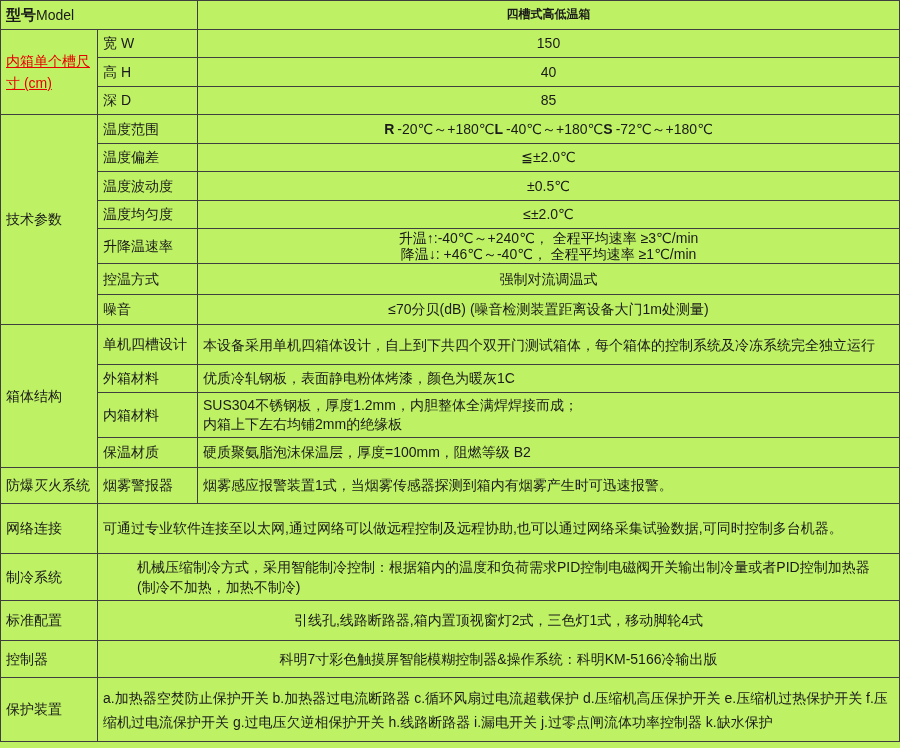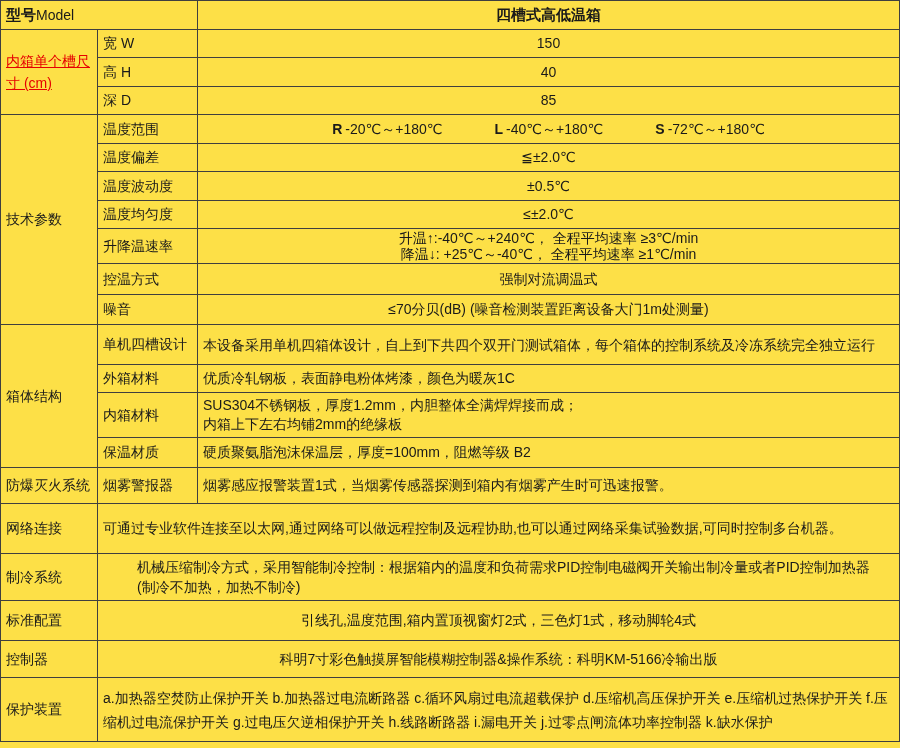--- a/index.html
+++ b/index.html
@@ -1,36 +1,36 @@
 <!DOCTYPE html>
 <html><head>
 <meta charset="utf-8">
 <style>
   html,body{margin:0;padding:0;background:#fff;}
   .sheet{
-    width:900px;height:748px;overflow:hidden;background:#fde047;
+    width:900px;height:748px;overflow:hidden;background:#bef264;
     font-family:"Liberation Sans","DejaVu Sans",sans-serif;
     color:#1a1a1a;
   }
   table.spec{
     border-collapse:collapse;table-layout:fixed;width:899px;margin:0;
   }
   td{
     border:1px solid #3f3f3f;
     font-size:14px;line-height:1.3;
     padding:1px 5px;vertical-align:middle;
     overflow:hidden;
   }
   .c{text-align:center;}
   .l{text-align:left;}
   .red{color:#e60000;line-height:1.6;text-decoration:underline;}
   .title-zh{font-weight:bold;font-size:15px;}
   .title-en{font-weight:normal;font-size:14px;}
-  .product{font-weight:bold;font-size:15px;}
-  .rangewrap{display:flex;justify-content:center;gap:52px;}
+  .product{font-weight:bold;font-size:12px;}
+  .rangewrap{display:flex;justify-content:center;}
   .rangewrap b{margin-right:3px;}
   .ramp div{line-height:16px;}
   .protect{line-height:24px;}
   .cool div{line-height:20px;margin-left:34px;}
   .inner2 div{line-height:19px;}
 </style>
 </head>
 <body>
 
 <div class="sheet">
@@ -81,21 +81,21 @@
     <td class="c">±0.5℃</td>
   </tr>
   <tr style="height:28px">
     <td class="l">温度均匀度</td>
     <td class="c">≤±2.0℃</td>
   </tr>
   <tr style="height:34px">
     <td class="l">升降温速率</td>
     <td class="c ramp">
       <div>升温↑:-40℃～+240℃， 全程平均速率 ≥3℃/min</div>
-      <div>降温↓: +25℃～-40℃， 全程平均速率 ≥1℃/min</div>
+      <div>降温↓: +46℃～-40℃， 全程平均速率 ≥1℃/min</div>
     </td>
   </tr>
   <tr style="height:31px">
     <td class="l">控温方式</td>
     <td class="c">强制对流调温式</td>
   </tr>
   <tr style="height:30px">
     <td class="l">噪音</td>
     <td class="c">≤70分贝(dB) (噪音检测装置距离设备大门1m处测量)</td>
   </tr>
@@ -135,21 +135,21 @@
   <tr style="height:47px">
     <td class="l">制冷系统</td>
     <td colspan="2" class="l cool">
       <div>机械压缩制冷方式，采用智能制冷控制：根据箱内的温度和负荷需求PID控制电磁阀开关输出制冷量或者PID控制加热器</div>
       <div>(制冷不加热，加热不制冷)</div>
     </td>
   </tr>
 
   <tr style="height:40px">
     <td class="l">标准配置</td>
-    <td colspan="2" class="c">引线孔,温度范围,箱内置顶视窗灯2式，三色灯1式，移动脚轮4式</td>
+    <td colspan="2" class="c">引线孔,线路断路器,箱内置顶视窗灯2式，三色灯1式，移动脚轮4式</td>
   </tr>
 
   <tr style="height:37px">
     <td class="l">控制器</td>
     <td colspan="2" class="c">科明7寸彩色触摸屏智能模糊控制器&amp;操作系统：科明KM-5166冷输出版</td>
   </tr>
 
   <tr style="height:64px">
     <td class="l">保护装置</td>
     <td colspan="2" class="l protect">a.加热器空焚防止保护开关 b.加热器过电流断路器 c.循环风扇过电流超载保护 d.压缩机高压保护开关 e.压缩机过热保护开关 f.压缩机过电流保护开关 g.过电压欠逆相保护开关 h.线路断路器 i.漏电开关 j.过零点闸流体功率控制器 k.缺水保护</td>

